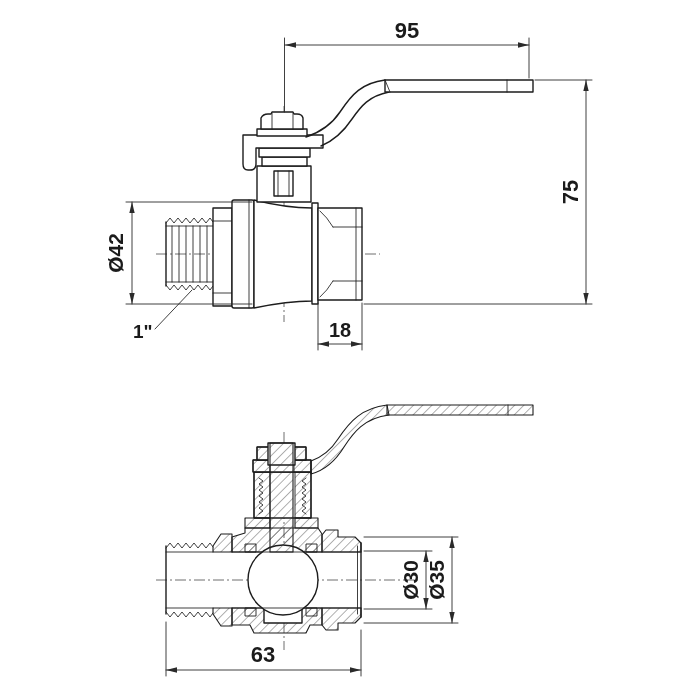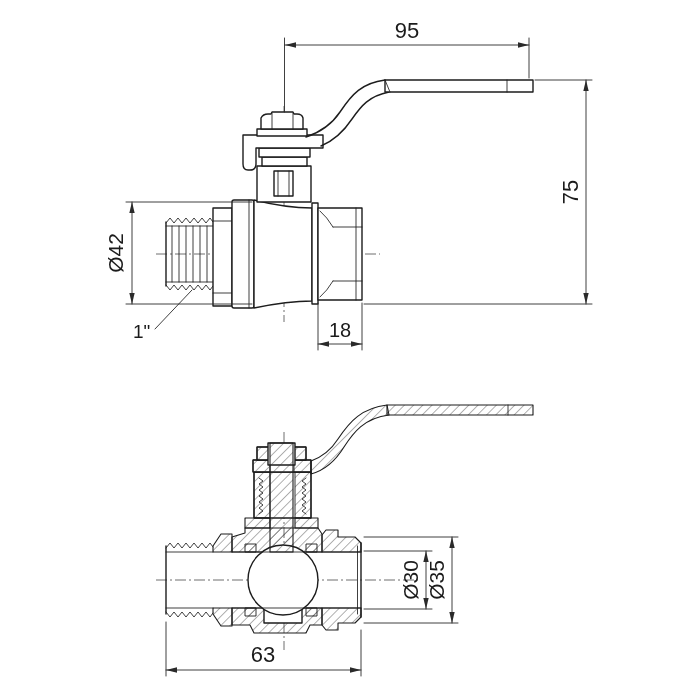--- a/index.html
+++ b/index.html
@@ -1,16 +1,16 @@
 <!DOCTYPE html>
 <html><head>
 <meta charset="utf-8">
 <style>
   html,body{margin:0;padding:0;background:#ffffff;}
-  .stage{position:relative;width:700px;height:700px;background:#ffffff;overflow:hidden;}
+  .stage{position:relative;width:700px;height:700px;background:#ffffff;overflow:hidden;font-weight:bold;}
   svg{display:block;}
   .ln{fill:none;stroke:#1d1d1d;stroke-width:1.4;stroke-linejoin:round;stroke-linecap:round;}
   .tn{fill:none;stroke:#1d1d1d;stroke-width:0.85;stroke-linejoin:round;stroke-linecap:round;}
   .wh{fill:#ffffff;stroke:#1d1d1d;stroke-width:1.4;stroke-linejoin:round;}
   .hatch{fill:url(#h45);stroke:#1d1d1d;stroke-width:1.1;stroke-linejoin:round;}
   .hatchthin{fill:url(#h45);stroke:#1d1d1d;stroke-width:0.9;stroke-linejoin:round;}
   .dim{fill:none;stroke:#2a2a2a;stroke-width:0.9;stroke-linecap:round;}
   .cl{fill:none;stroke:#4a4a4a;stroke-width:0.8;stroke-dasharray:11 3 2 3;}
   .ar{fill:#2a2a2a;stroke:none;}
   text{fill:#1b1b1b;font-family:"Liberation Sans","DejaVu Sans",sans-serif;}

